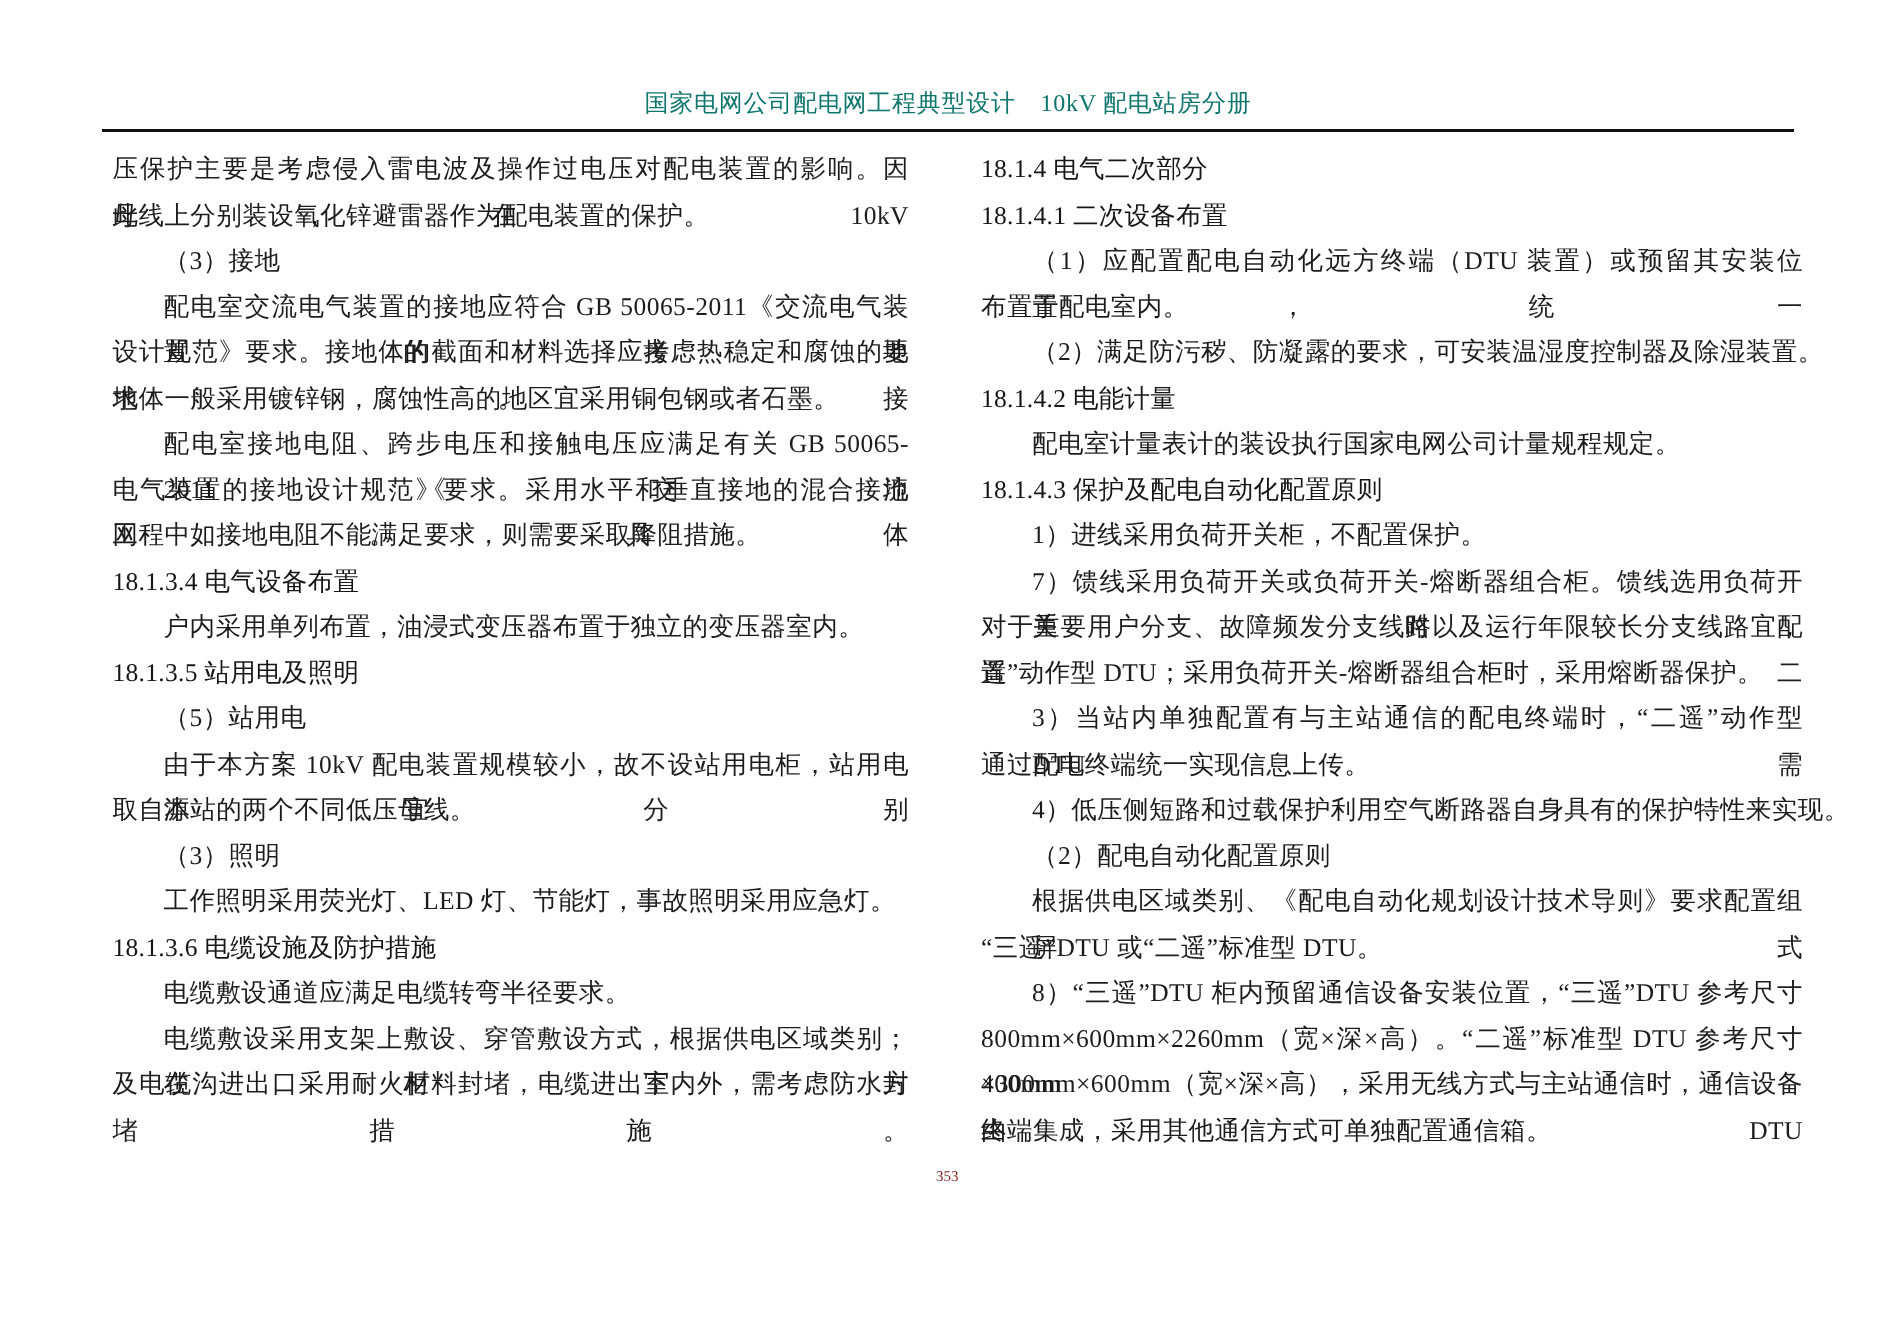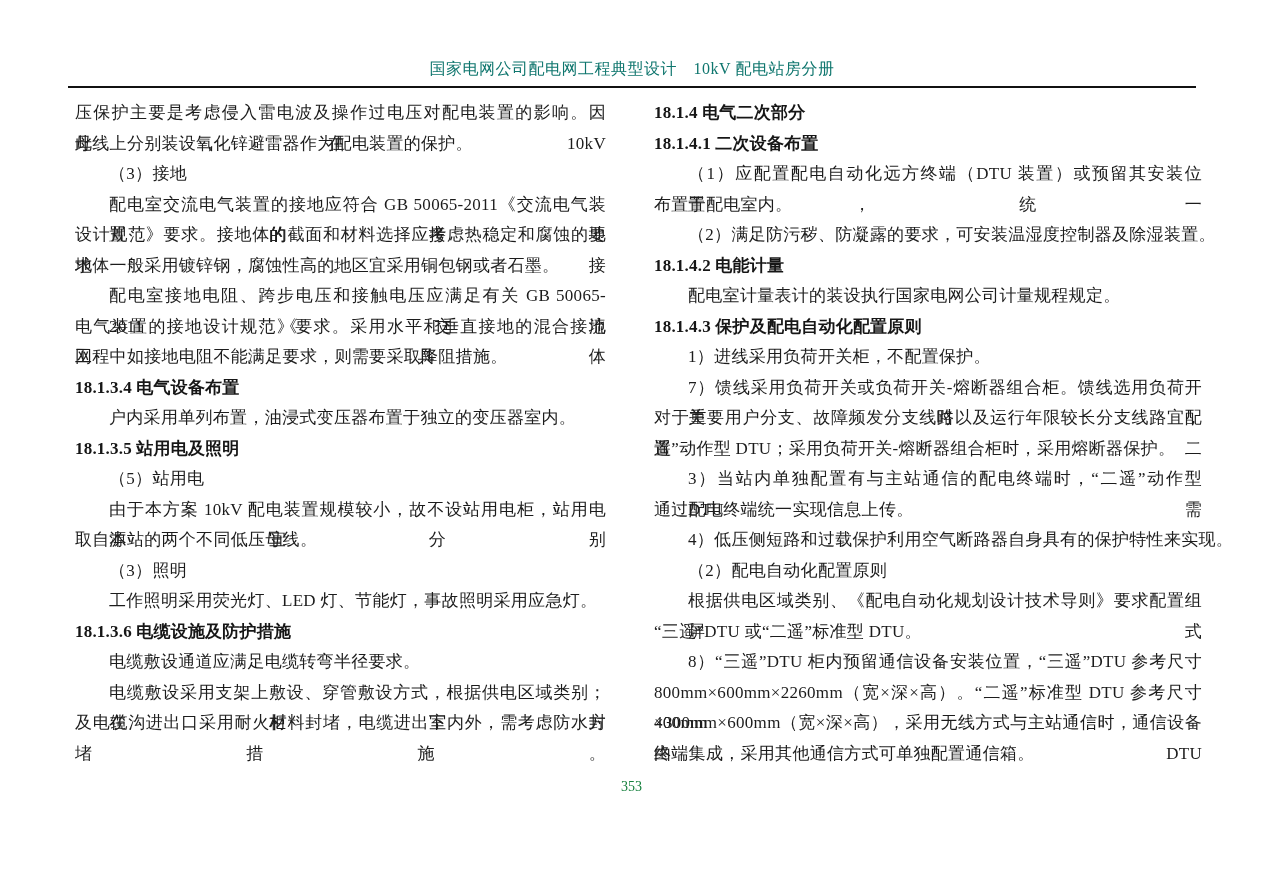--- a/index.html
+++ b/index.html
@@ -61,32 +61,32 @@
     text-align-last: justify;
   }
   .line.indent {
     padding-left: 34px;
   }
   .line.indent.justify {
     padding-left: 34px;
     font-family: Liberation Serif, serif;
   }
   .line.heading {
-    font-weight: 700;
+    font-weight: 400;
     letter-spacing: 0.2px;
     color: #161616;
   }
   .page-number {
     position: absolute;
     top: 779px;
     left: 0;
     width: 1263px;
     text-align: center;
-    font-size: 14px;
-    color: #15803d;
+    font-size: 10px;
+    color: #7f1d1d;
   }
 </style>
 </head>
 <body>
 
 <div class="page">
 
   <div class="page-header">国家电网公司配电网工程典型设计　10kV 配电站房分册</div>
 
   <div class="header-rule"></div>

